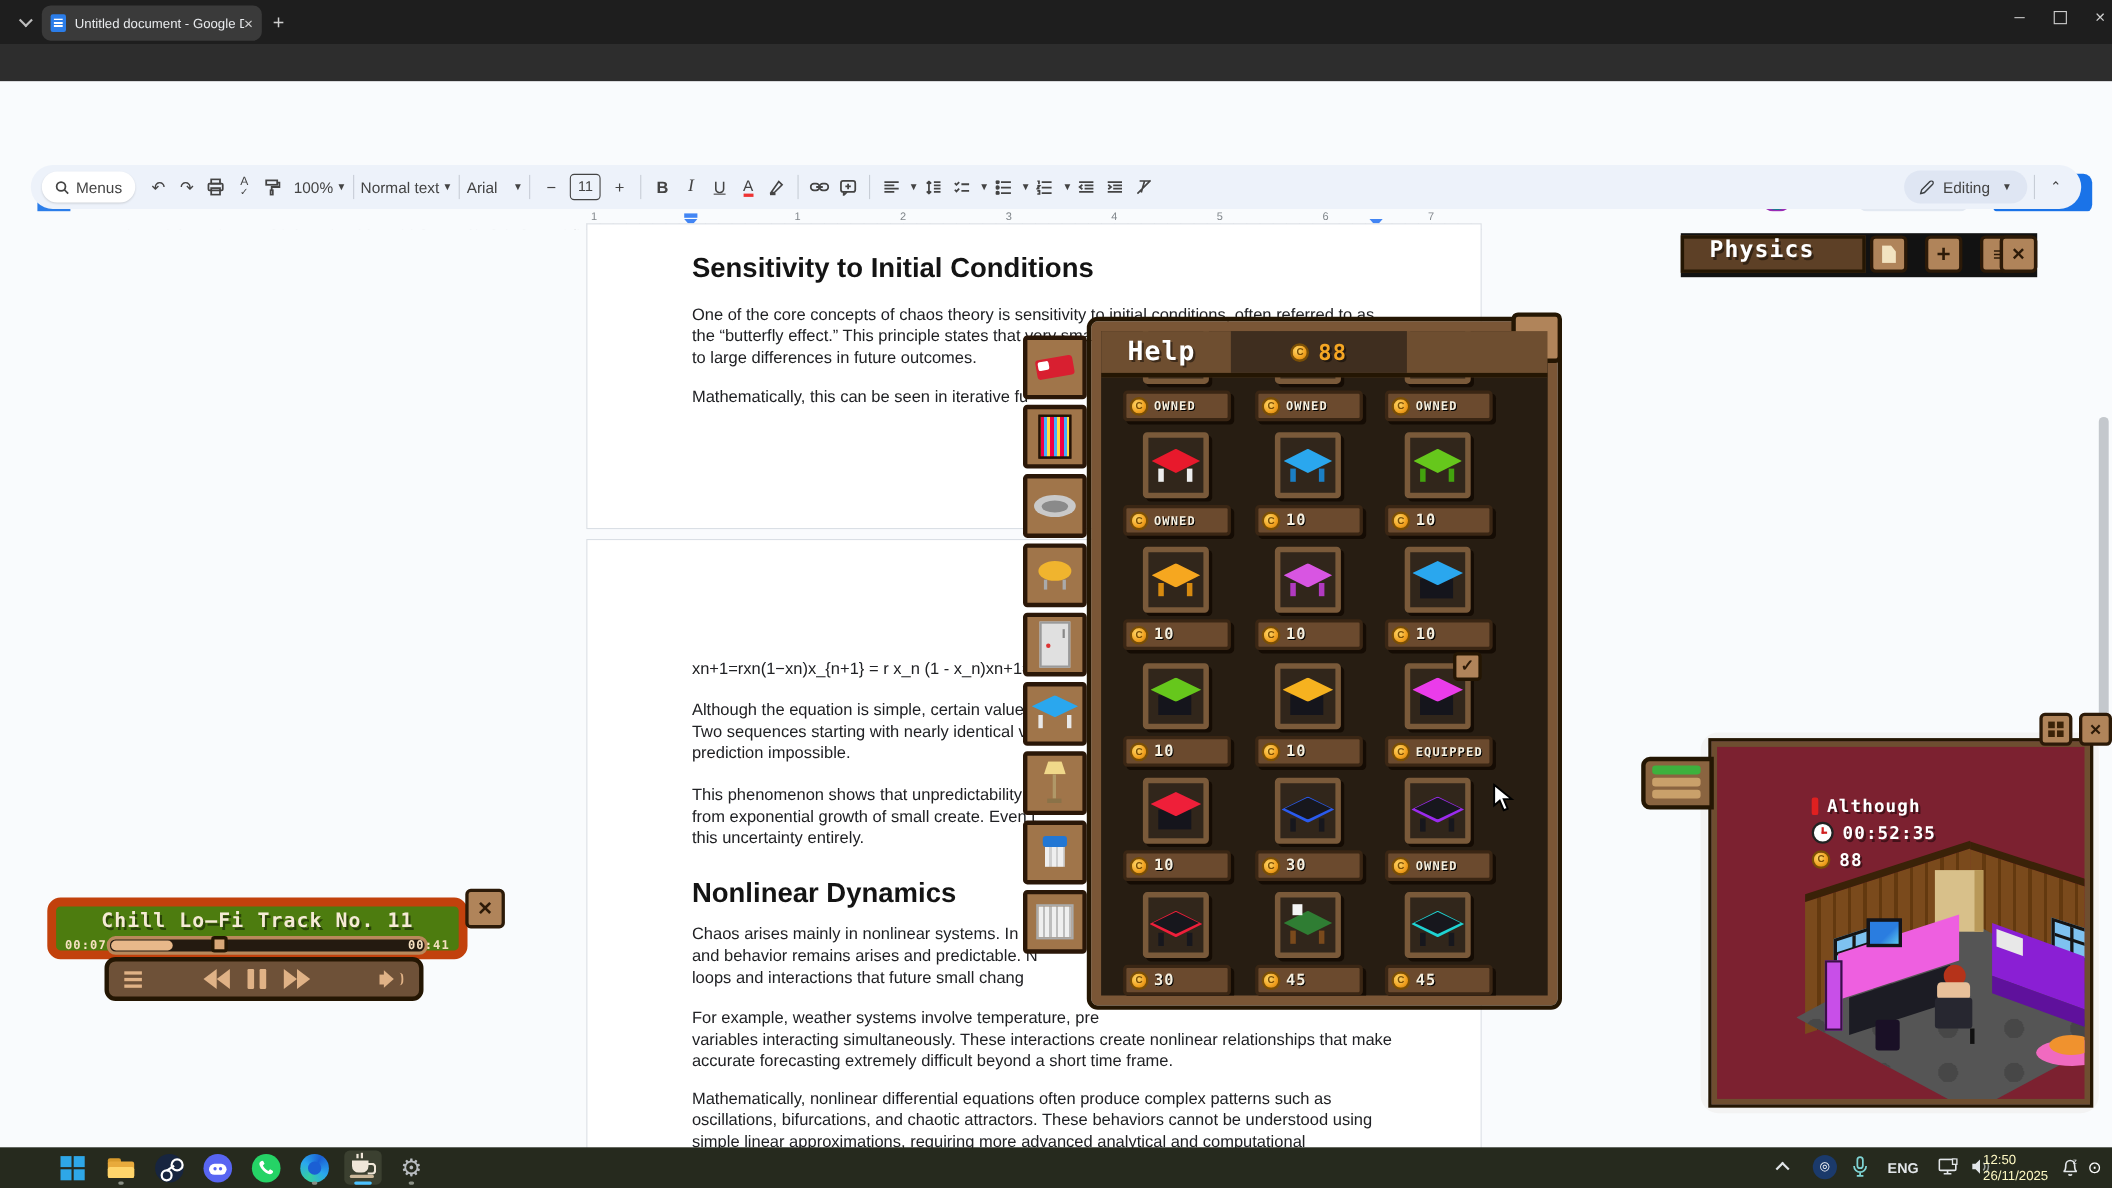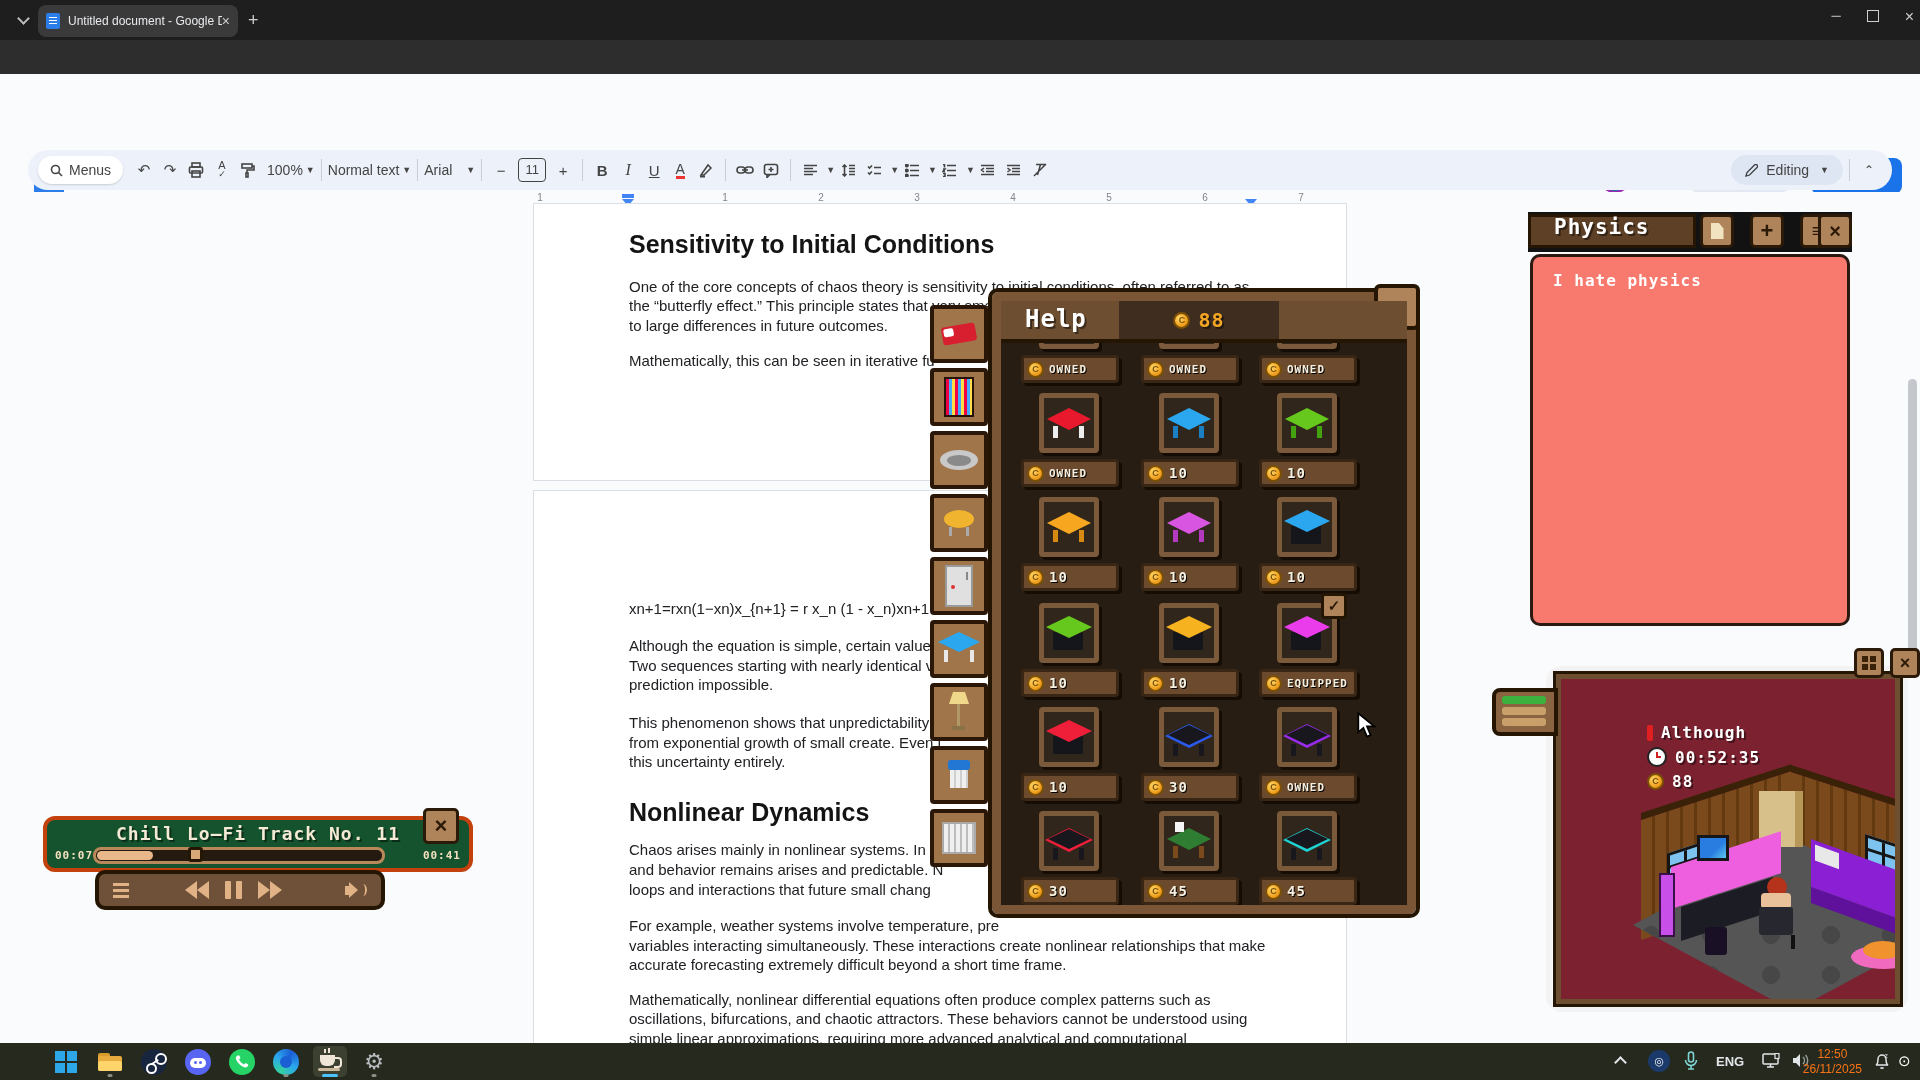--- a/index.html
+++ b/index.html
@@ -116,39 +116,39 @@
   .hud-row{display:flex;align-items:center;gap:8px;margin-bottom:5px;}
   .hud-txt{color:#fff;font-size:16px;}
   
   #room{left:80px;top:48px;width:330px;height:320px;}
   .wall{position:absolute;background:repeating-linear-gradient(90deg,#7a4a1c 0 11px,#63390f 11px 14px);border-top:7px solid #3a2208;}
   .win{position:absolute;background:#7ec2f0;border:3px solid #151515;box-sizing:border-box;}
   .win::before{content:"";position:absolute;left:46%;top:0;width:3px;height:100%;background:#151515;}
   .win::after{content:"";position:absolute;top:42%;left:0;height:3px;width:100%;background:#151515;}
   
   #player{left:40px;top:806px;width:430px;height:106px;}
-  #pl-main{left:3px;top:10px;width:430px;height:56px;background:#14532d;border:4px solid #c2410c;border-radius:12px;box-sizing:border-box;}
+  #pl-main{left:3px;top:10px;width:382px;height:56px;background:#4d7c0f;border:8px solid #c2410c;border-radius:12px;box-sizing:border-box;}
   #pl-title{left:0;top:3px;width:100%;text-align:center;font-size:18px;color:#f5ead5;}
   #pl-elapsed,#pl-remaining{top:29px;font-size:11px;color:#f5e0c0;}
   #pl-track{left:46px;top:27px;width:292px;height:17px;background:#241a10;border:3px solid #b9895c;border-radius:8px;box-sizing:border-box;}
   #pl-fill{left:1px;top:1px;width:56px;height:9px;background:#e8b88a;border-radius:5px;}
   #pl-handle{left:92px;top:-3px;width:15px;height:15px;background:#d9a878;border:3px solid #241603;border-radius:3px;box-sizing:border-box;}
   #pl-close{left:383px;top:2px;width:36px;height:36px;font-size:22px;}
   #pl-ctrl{left:55px;top:64px;width:290px;height:40px;background:#6e5138;border:4px solid #241603;border-radius:10px;box-sizing:border-box;display:flex;align-items:center;padding:0 14px;gap:8px;}
   .tri{width:0;height:0;border-top:9px solid transparent;border-bottom:9px solid transparent;}
   .tri.l{border-right:12px solid #e0b286;}
   .tri.r{border-left:12px solid #e0b286;}
   .pausebar{width:6px;height:18px;background:#e0b286;border-radius:1px;}
   
   #taskbar{left:0;top:1043px;width:1920px;height:37px;background:#262a1e;display:flex;align-items:center;}
   .tb-app{position:absolute;top:3px;width:34px;height:31px;display:flex;align-items:center;justify-content:center;border-radius:5px;}
   .app-dot{position:absolute;bottom:0px;left:50%;transform:translateX(-50%);width:5px;height:3px;background:#8a8f85;border-radius:2px;}
   .app-line{position:absolute;bottom:0px;left:50%;transform:translateX(-50%);width:16px;height:3px;background:#4cc2ff;border-radius:2px;}
   .tray-item{position:absolute;color:#e2e6e9;font-size:13px;}
-  #clock{right:58px;top:4px;text-align:center;color:#f97316;font-size:12px;line-height:15px;}
+  #clock{right:58px;top:4px;text-align:left;color:#fef9c3;font-size:12px;line-height:15px;}
   
   #cursor{left:1356px;top:712px;z-index:99;}
 </style>
 </head>
 <body>
 
 <div id="screen">
 
   <div class="abs" id="tabstrip">
     <div class="abs" id="tab-chevron"><span class="chev"></span></div>
@@ -679,23 +679,20 @@
     <span class="abs px shadowed" id="phys-title">Physics</span>
     <div class="phys-btn wood-btn" style="left:172px;">
         <span class="page-glyph"></span>
       </div>
     <div class="phys-btn wood-btn" style="left:222px;font-size:22px;">+</div>
     <div class="phys-btn wood-btn" style="left:272px;font-size:18px;">≡</div>
     <div class="phys-btn wood-btn" style="left:290px;left:290px;" hidden=""></div>
     <div class="phys-btn wood-btn" style="left:290px;font-size:20px;">
         <span>×</span>
       </div>
-    <div class="abs" id="phys-body">
-      <span class="abs px" id="phys-note">I hate physics</span>
-    </div>
   </div>
 
   <div class="abs" id="study">
     <div class="abs" id="study-white"></div>
     <div class="abs" id="study-inner">
       <div class="abs" id="room">
         <div class="wall" style="left:0;top:86px;width:150px;height:120px;transform:skewY(-18deg);transform-origin:0 0;">
           <div class="win" style="left:26px;top:42px;width:36px;height:30px;"></div>
         </div>
         <div class="wall" style="left:150px;top:38px;width:150px;height:120px;transform:skewY(18deg);transform-origin:0 0;">

